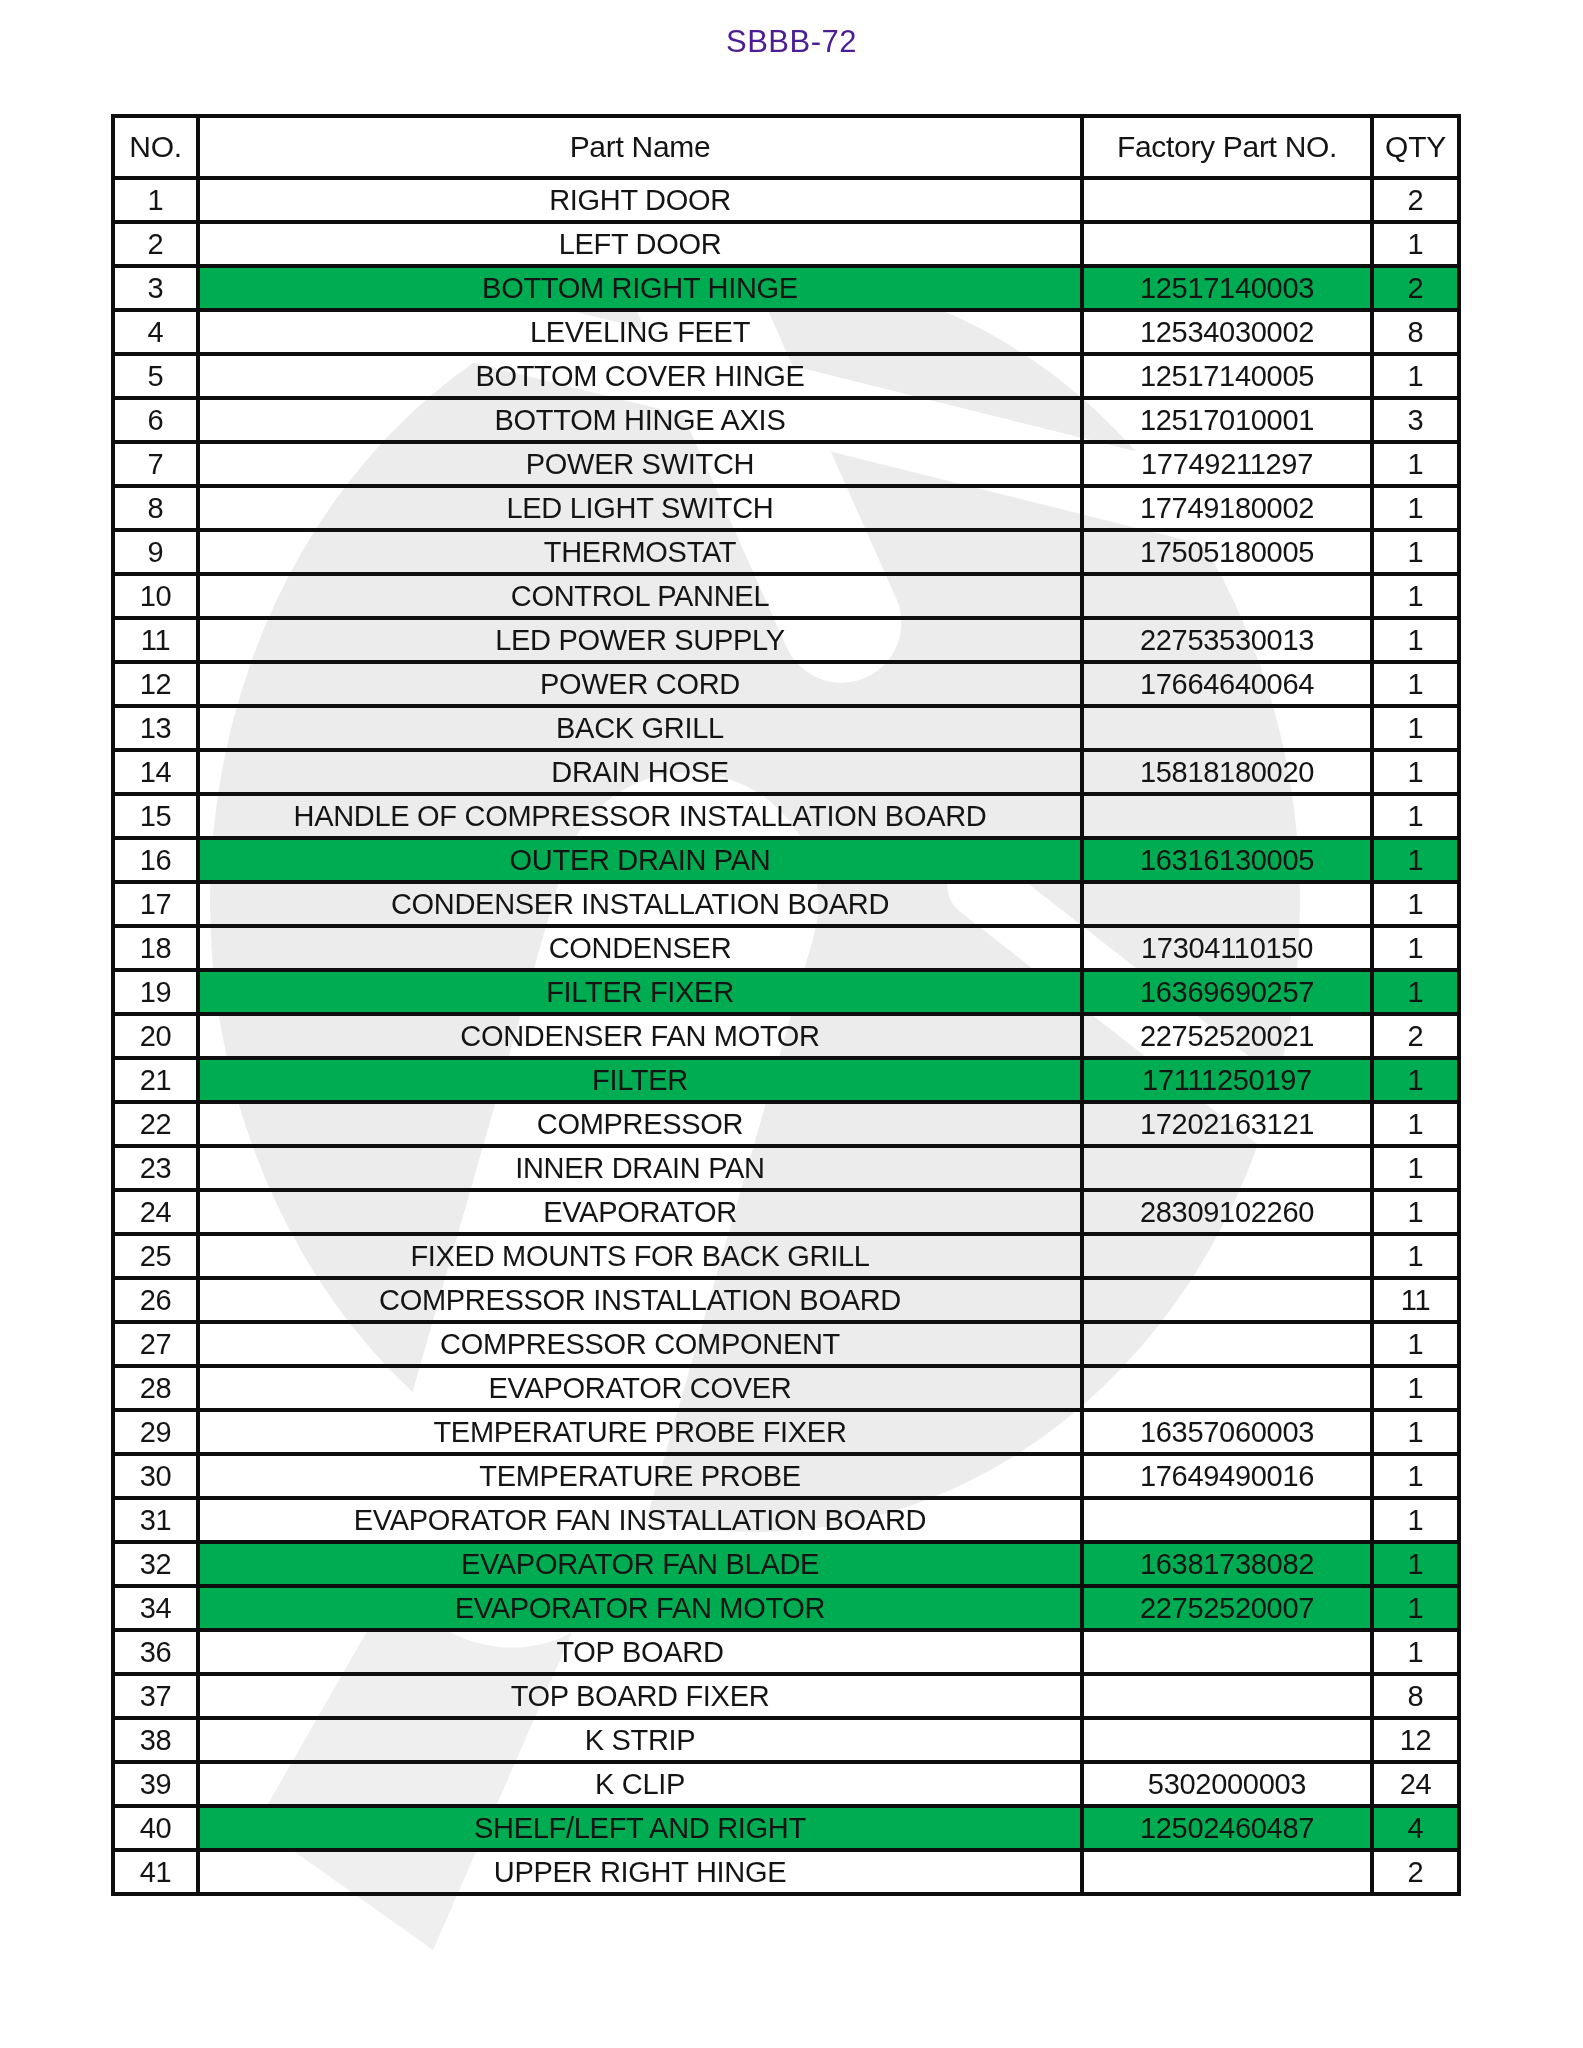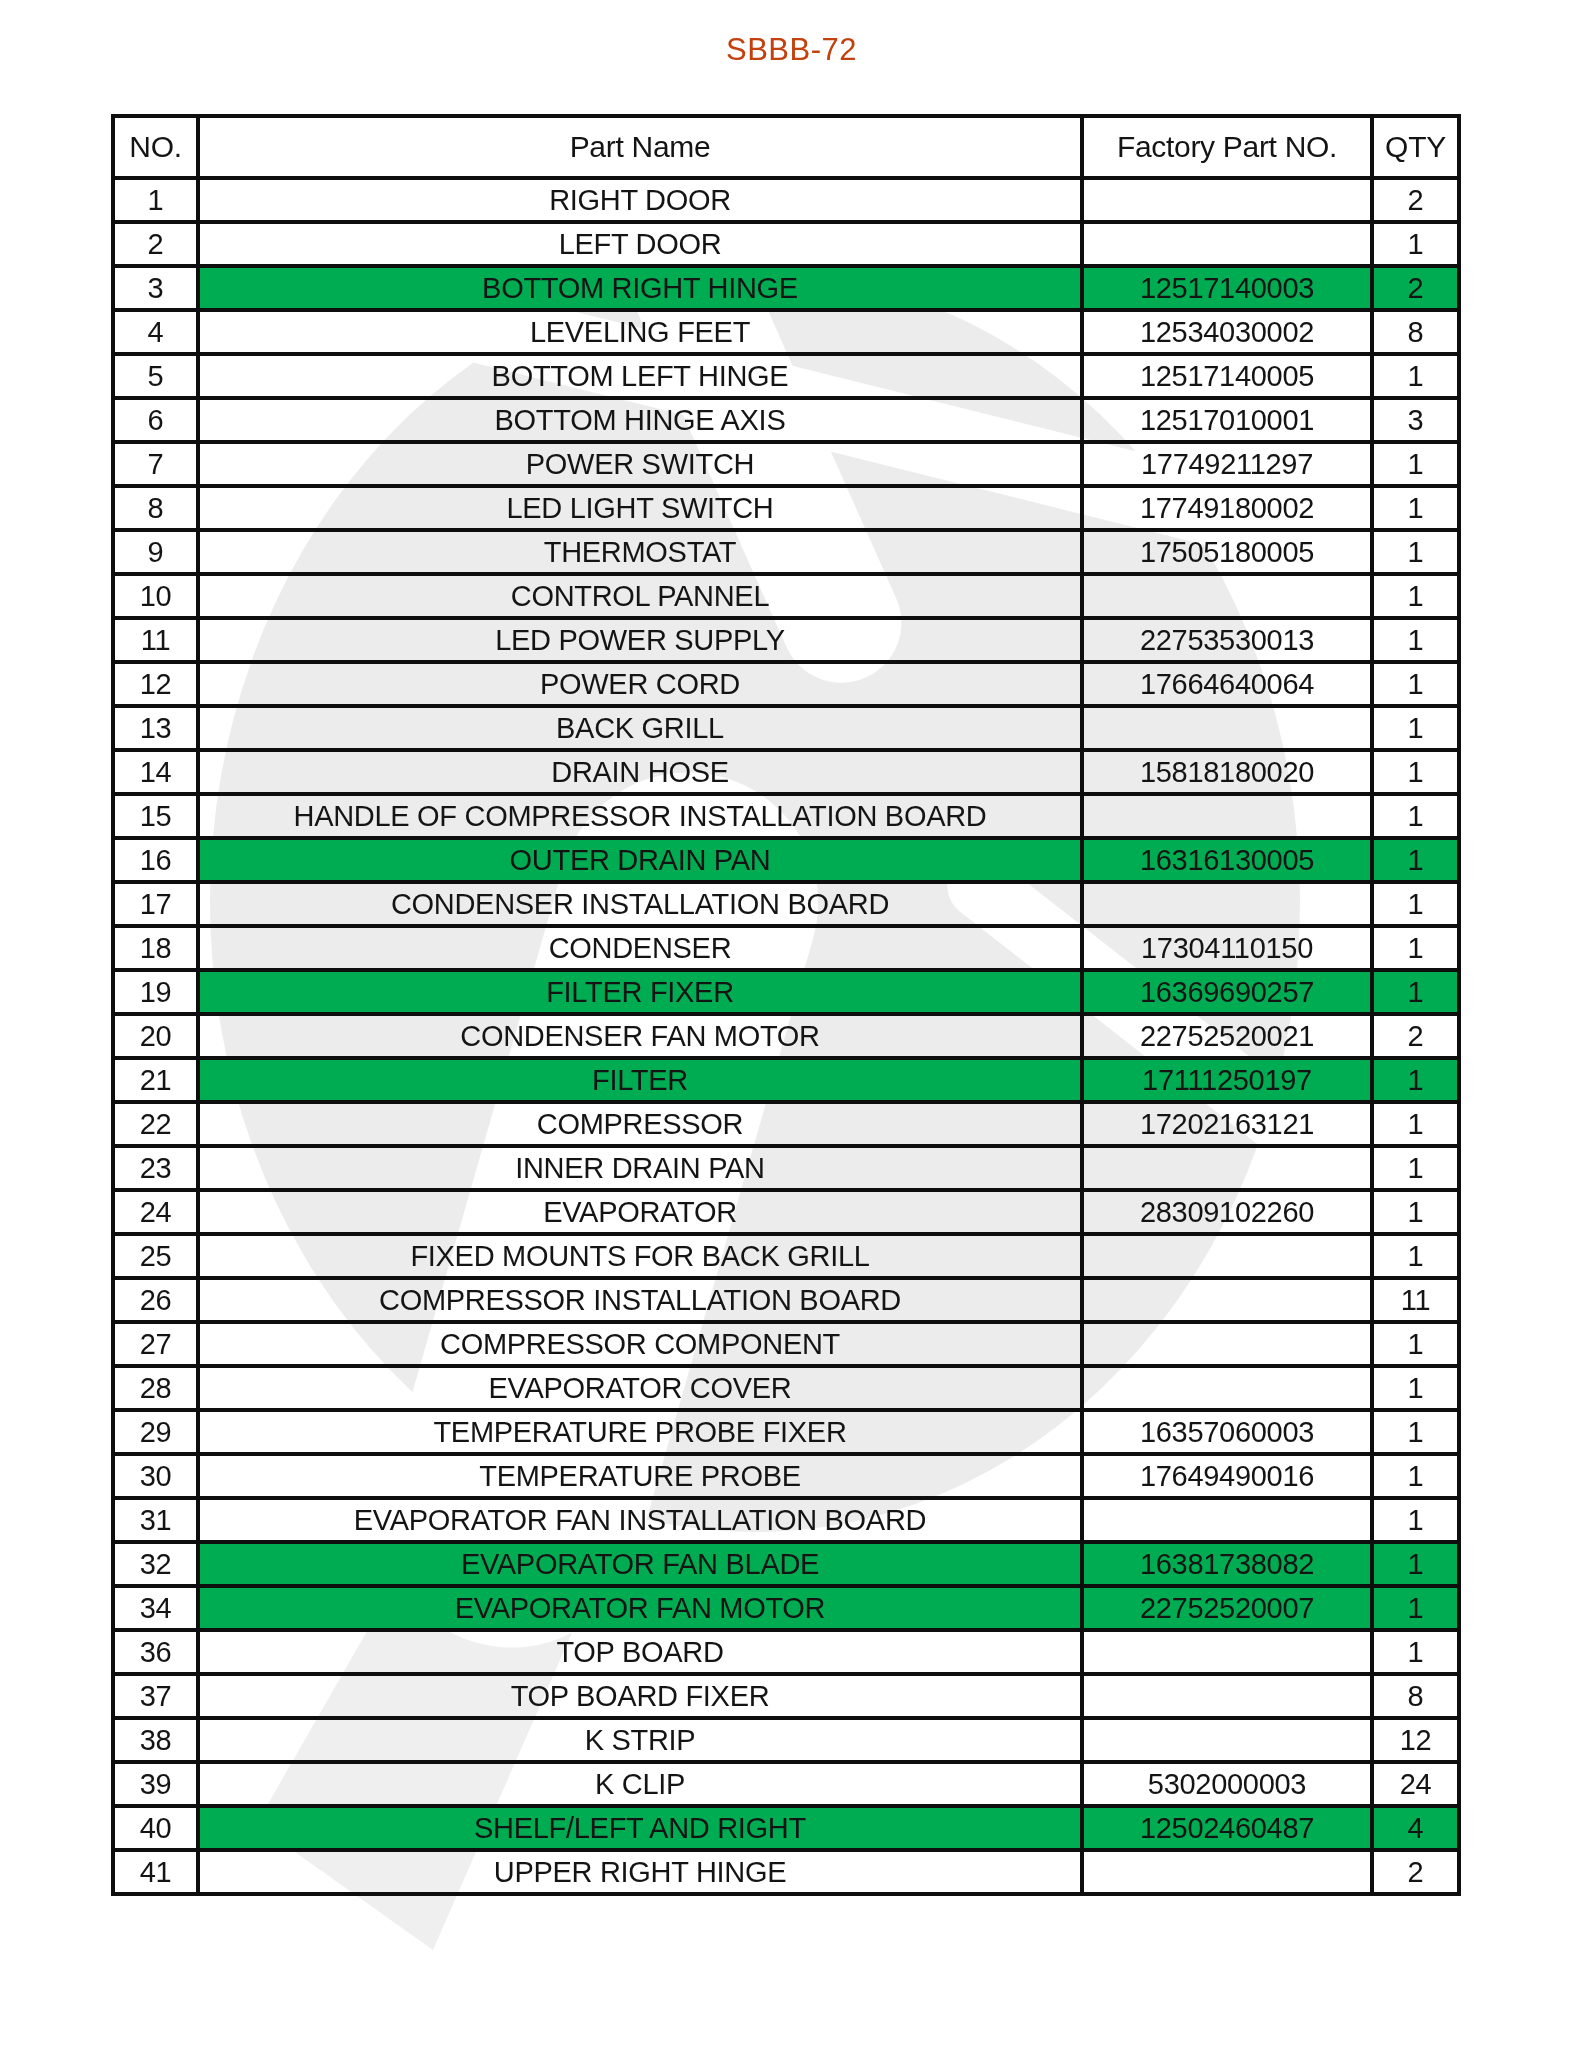--- a/index.html
+++ b/index.html
@@ -24,25 +24,25 @@
   }
   .wm-cut{background:#ffffff;border-radius:999px;}
   .wm-cut1{left:430px;top:395px;width:950px;height:74px;transform:rotate(14deg);}
   .wm-cut2{left:470px;top:760px;width:260px;height:900px;transform:rotate(16deg);border-radius:130px;}
   .wm-cut3{left:880px;top:1050px;width:700px;height:64px;transform:rotate(38deg);}
   .wm-cut4{left:700px;top:180px;width:120px;height:520px;transform:rotate(-24deg);border-radius:60px;}
 
   
   .title{
     position:absolute;z-index:2;
-    top:32px;left:0;width:100%;
+    top:24px;left:0;width:100%;
     text-align:center;
     font-size:31px;
     letter-spacing:0.5px;
-    color:#c2410c;
+    color:#4c1d95;
   }
 
   
   table.parts{
     position:absolute;z-index:1;
     left:111px;top:114px;
     width:1346px;
     border-collapse:collapse;
     table-layout:fixed;
   }
@@ -122,21 +122,21 @@
         <td class="cell-qty">2</td>
       </tr>
       <tr>
         <td class="cell-no">4</td>
         <td class="cell-name">LEVELING FEET</td>
         <td class="cell-factory">12534030002</td>
         <td class="cell-qty">8</td>
       </tr>
       <tr>
         <td class="cell-no">5</td>
-        <td class="cell-name">BOTTOM LEFT HINGE</td>
+        <td class="cell-name">BOTTOM COVER HINGE</td>
         <td class="cell-factory">12517140005</td>
         <td class="cell-qty">1</td>
       </tr>
       <tr>
         <td class="cell-no">6</td>
         <td class="cell-name">BOTTOM HINGE AXIS</td>
         <td class="cell-factory">12517010001</td>
         <td class="cell-qty">3</td>
       </tr>
       <tr>

